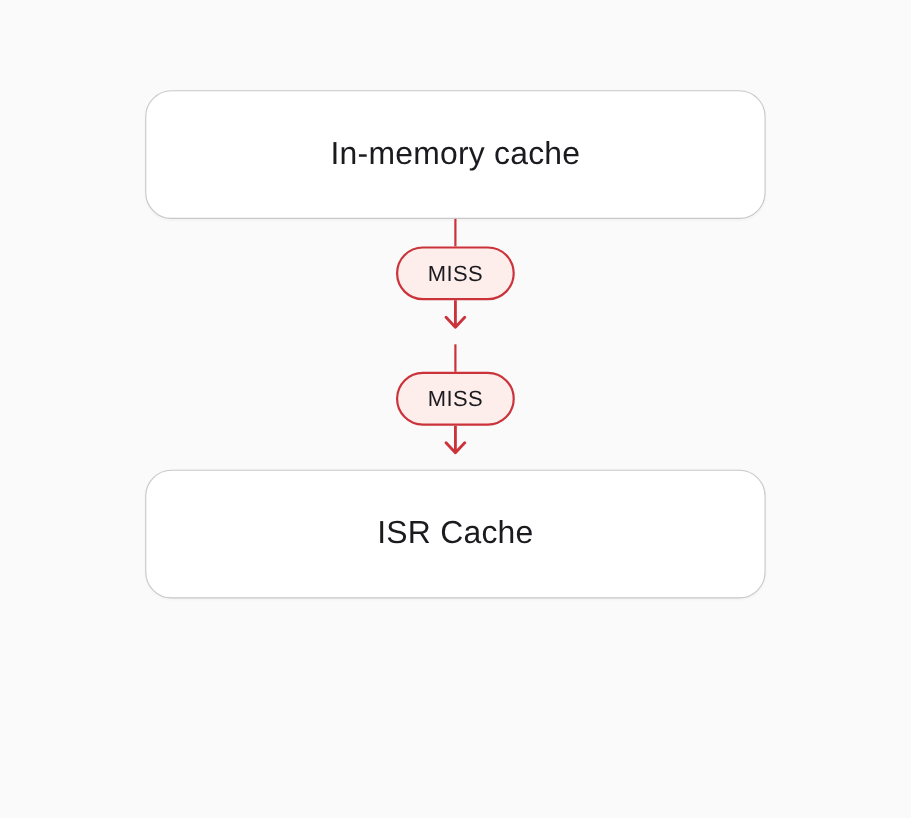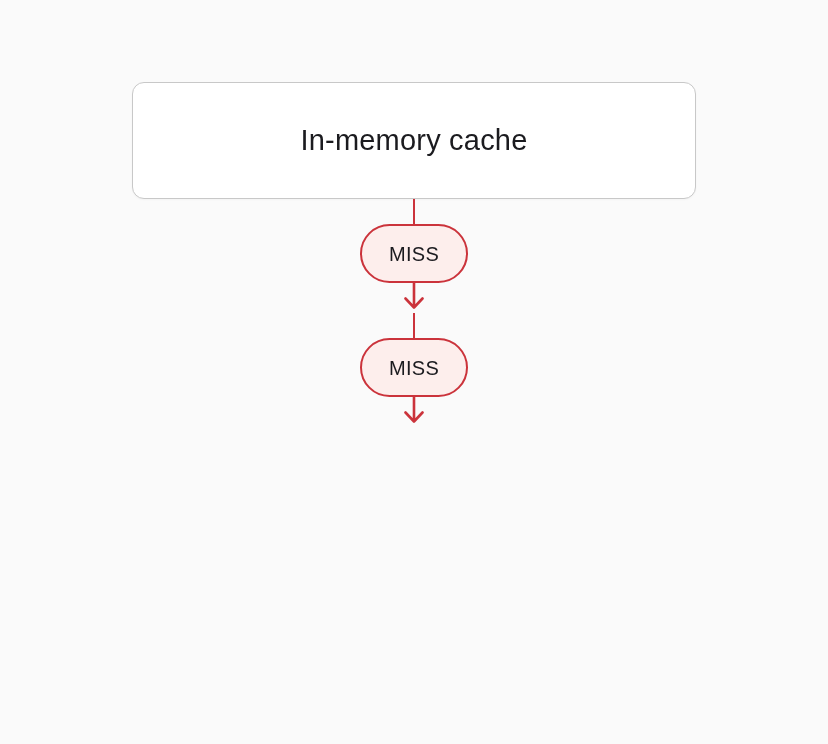--- a/index.html
+++ b/index.html
@@ -29,21 +29,21 @@
     flex-direction: column;
     align-items: center;
     padding-top: 82px;
   }
   .node {
     width: 564px;
     height: 117px;
     flex: 0 0 117px;
     background: var(--node-bg);
     border: 1px solid var(--node-border);
-    border-radius: 12px;
+    border-radius: 24px;
     display: flex;
     align-items: center;
     justify-content: center;
     box-shadow: 0 1px 2px rgba(0,0,0,0.03);
   }
   .node-label {
     font-size: 29px;
     line-height: 1;
     color: var(--text);
     letter-spacing: 0.2px;
@@ -54,21 +54,21 @@
     display: flex;
     flex-direction: column;
     align-items: center;
   }
   .stem {
     width: 2.5px;
     height: 25px;
     background: var(--accent-red);
   }
   .badge {
-    height: 59px;
+    height: 49px;
     min-width: 108px;
     padding: 16px 23px;
     border: 2px solid var(--accent-red);
     background: var(--badge-bg);
     border-radius: 999px;
     display: flex;
     align-items: center;
     justify-content: center;
   }
   .badge-label {
@@ -111,14 +111,17 @@
   <div class="connector">
     <div class="stem"></div>
     <div class="badge">
       <span class="badge-label">MISS</span>
     </div>
     <svg class="arrow" width="24" height="27" viewBox="0 0 24 27" aria-hidden="true">
       <path d="M12 0 L12 24 M3.5 15.5 L12 24.5 L20.5 15.5"></path>
     </svg>
   </div>
 
+  <section class="node">
+    <span class="node-label">ISR Cache</span>
+  </section>
 
 </main>
 
 </body></html>

